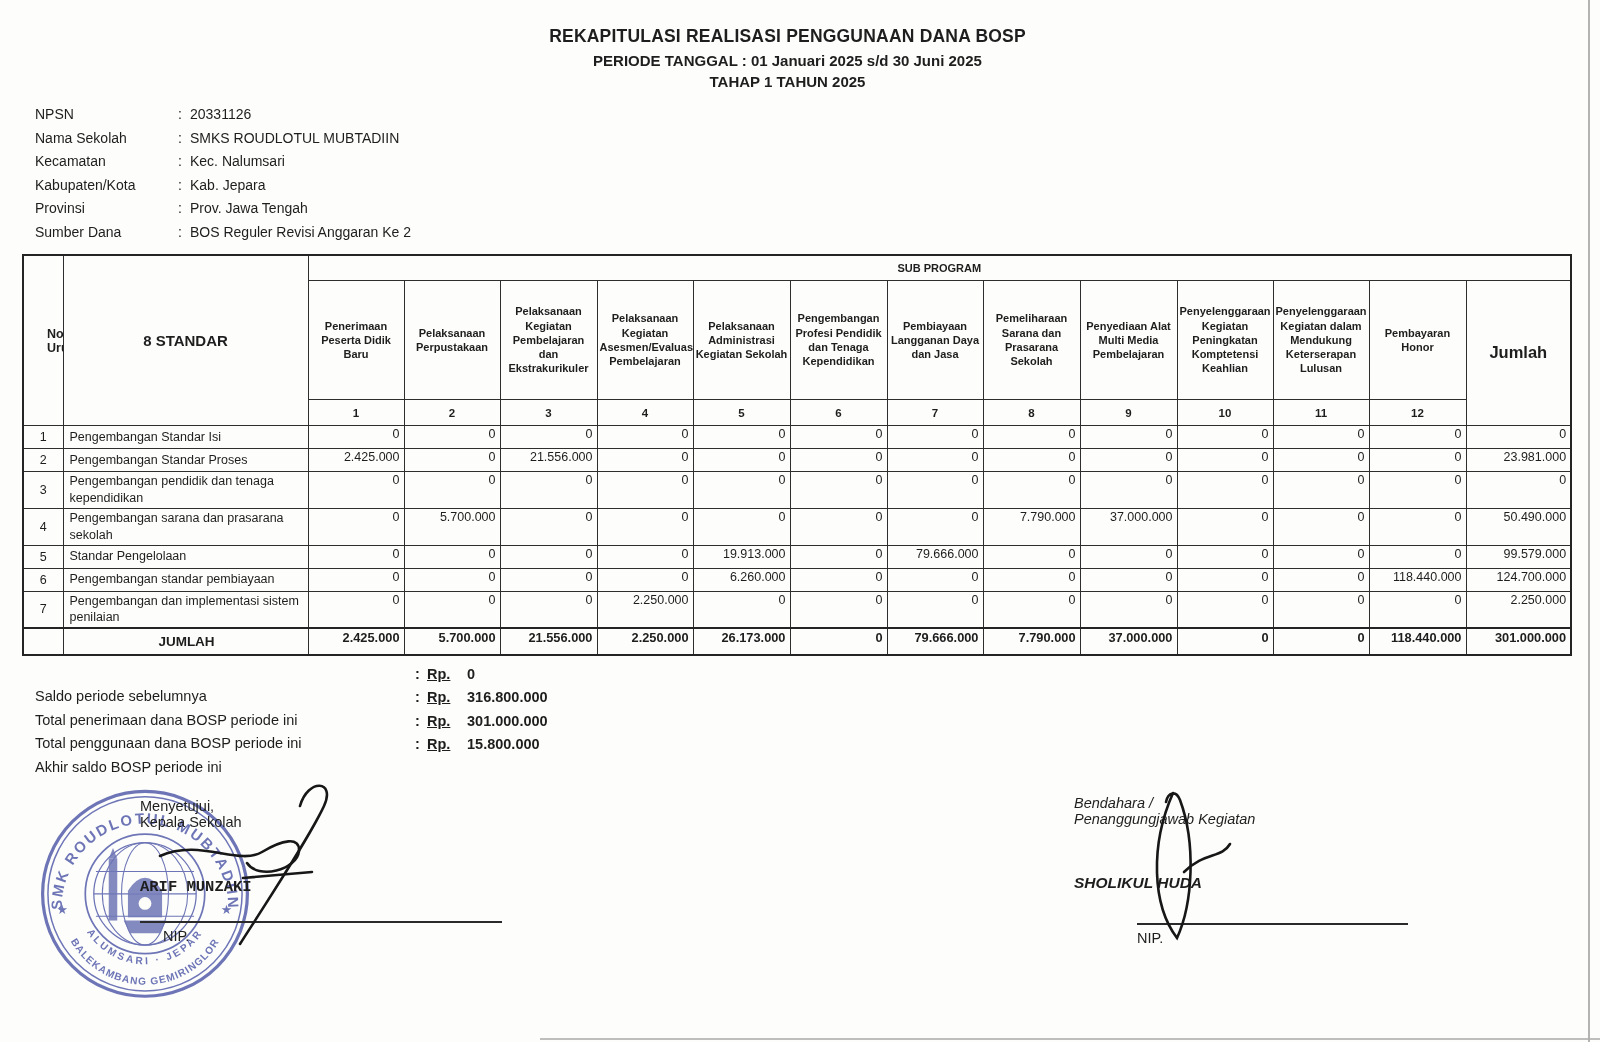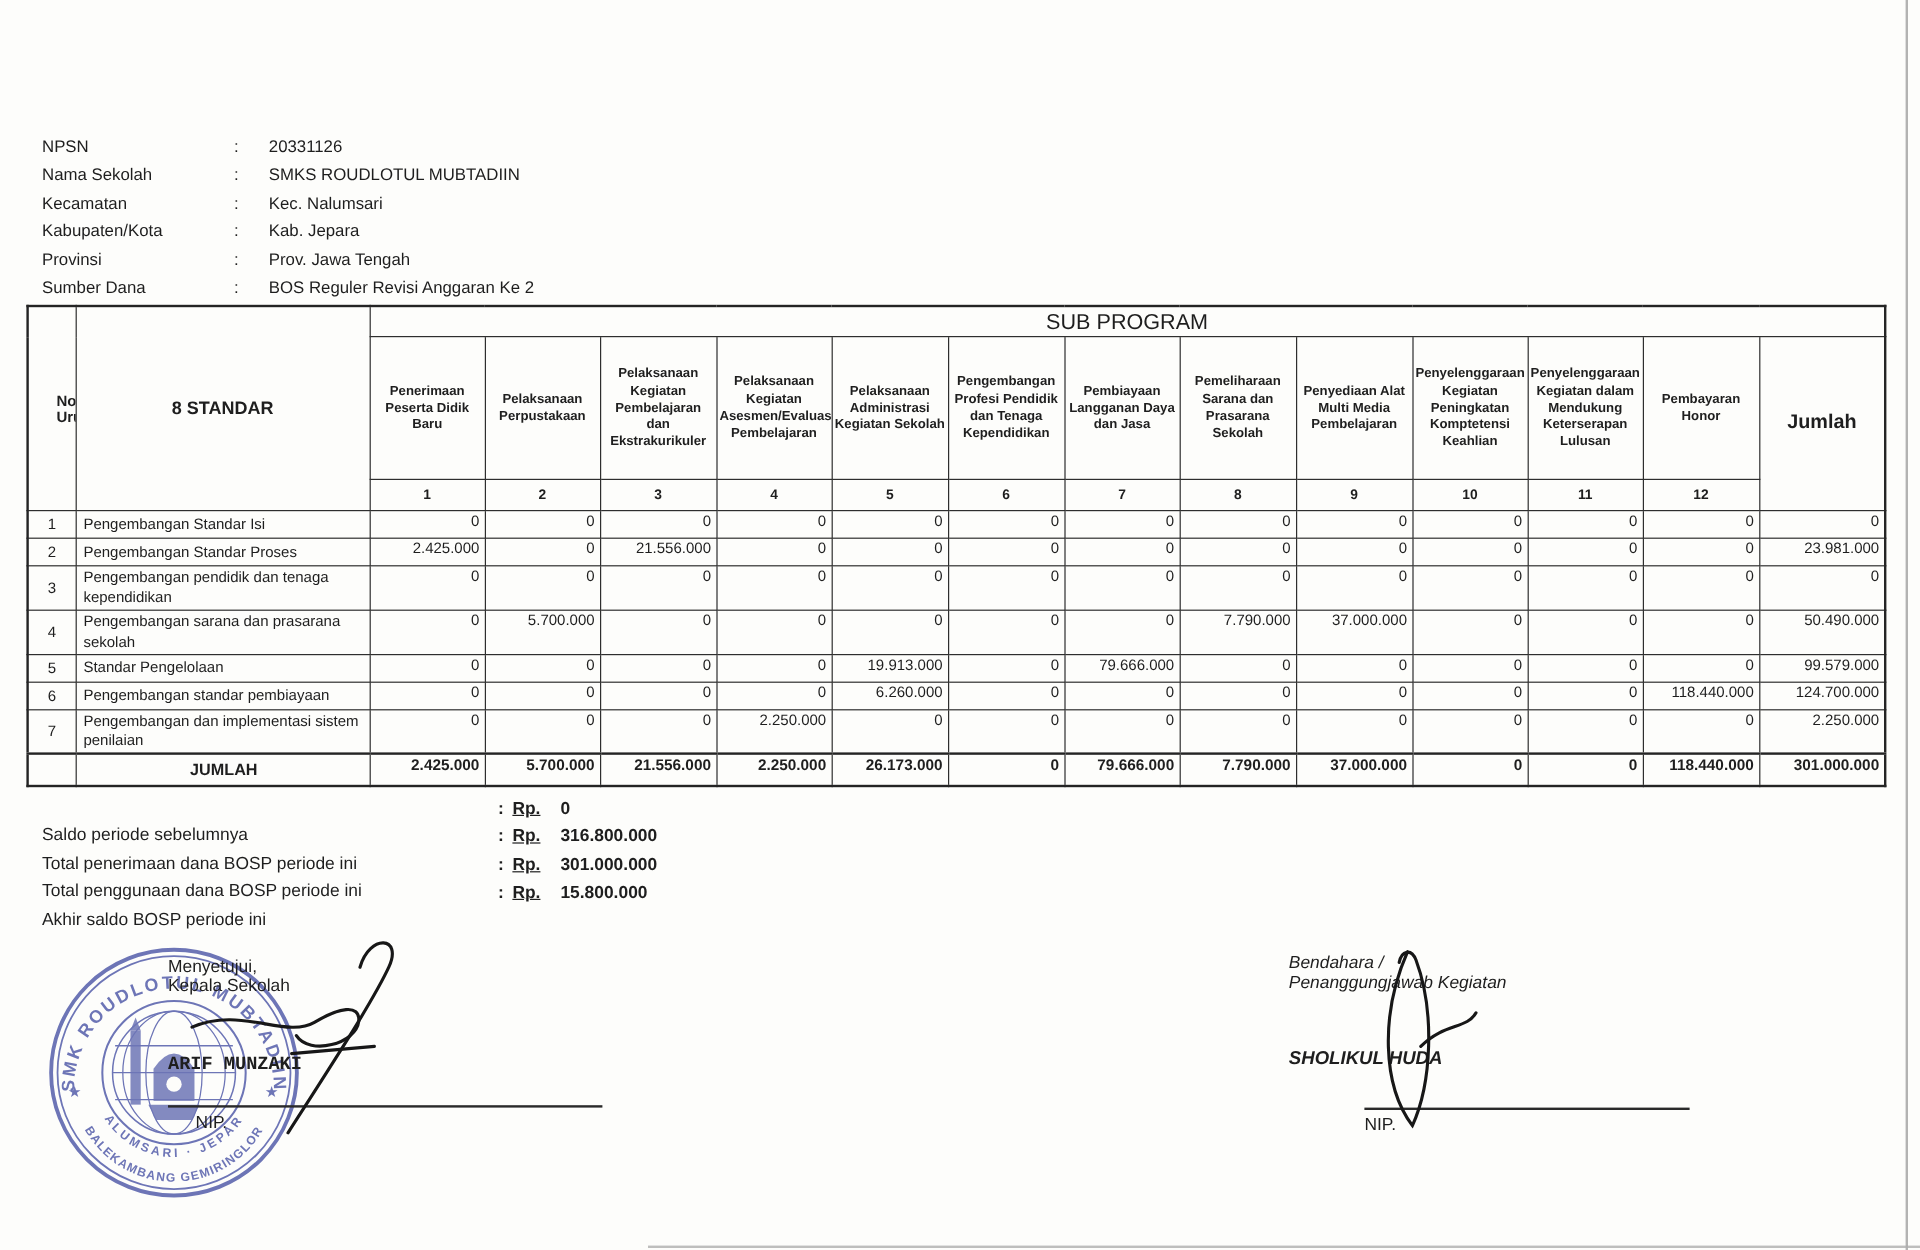--- a/index.html
+++ b/index.html
@@ -5,28 +5,28 @@
   html,body{margin:0;padding:0;background:#dedede;}
   .page{position:relative;width:1600px;height:1042px;background:#fdfdfb;overflow:hidden;
         font-family:"Liberation Sans",sans-serif;color:#1e1e1e;}
   
   .title-block{position:absolute;left:0;top:26px;width:1575px;text-align:center;font-weight:bold;}
   .title-main{font-size:17.5px;letter-spacing:.2px;}
   .title-sub{font-size:15px;margin-top:5px;}
   .title-phase{font-size:15px;margin-top:4px;}
   
   .info-block{position:absolute;left:35px;top:106px;font-size:14px;}
-  .info-row{display:flex;height:23.5px;align-items:flex-end;gap:17px;}
+  .info-row{display:flex;height:23.5px;align-items:flex-start;}
   .info-label{width:143px;}
   .info-colon{width:12px;}
   
   table.recap{position:absolute;left:22px;top:254px;width:1548px;border-collapse:collapse;
       table-layout:fixed;border:2px solid #242424;}
   table.recap th,table.recap td{border:1px solid #2e2e2e;overflow:hidden;}
-  th.subprog{height:22px;font-size:18px;font-weight:normal;text-align:center;}
+  th.subprog{height:22px;font-size:11px;font-weight:bold;text-align:center;}
   th.corner{font-size:12.5px;font-weight:bold;padding-left:23px;}
   th.standar{font-size:15px;font-weight:bold;}
   th.colhead{height:114px;font-size:11px;font-weight:bold;line-height:1.3;padding:2px;vertical-align:middle;text-align:center;}
   th.jumhead{font-size:16.5px;font-weight:bold;}
   th.colnum{height:23px;font-size:11.5px;font-weight:bold;text-align:center;}
   td.no{ text-align:center;font-size:12.5px;vertical-align:middle;}
   td.name{font-size:12.5px;padding:1px 4px 1px 6px;vertical-align:middle;line-height:1.35;}
   td.val{font-size:12.5px;text-align:right;padding:1px 4px;vertical-align:top;}
   tr.datarow{height:23px;}
   tr.totalrow{height:27px;font-weight:bold;}
@@ -53,20 +53,25 @@
   .sig-svg{position:absolute;left:0;top:0;z-index:4;pointer-events:none;}
   
   .scan-edge-right{position:absolute;top:0;right:10px;width:2px;height:1042px;background:#9a9a9a;opacity:.75;}
   .scan-edge-bottom{position:absolute;left:540px;bottom:2px;width:1060px;height:2px;background:#aeaeae;opacity:.8;}
 </style>
 </head>
 <body>
 
 <div class="page">
 
+  <div class="title-block">
+    <div class="title-main">REKAPITULASI REALISASI PENGGUNAAN DANA BOSP</div>
+    <div class="title-sub">PERIODE TANGGAL : 01 Januari 2025 s/d 30 Juni 2025</div>
+    <div class="title-phase">TAHAP 1 TAHUN 2025</div>
+  </div>
 
   <div class="info-block" id="info-block">
       <div class="info-row">
         <span class="info-label">NPSN</span>
         <span class="info-colon">:</span>
         <span class="info-value">20331126</span>
       </div>
       <div class="info-row">
         <span class="info-label">Nama Sekolah</span>
         <span class="info-colon">:</span>

